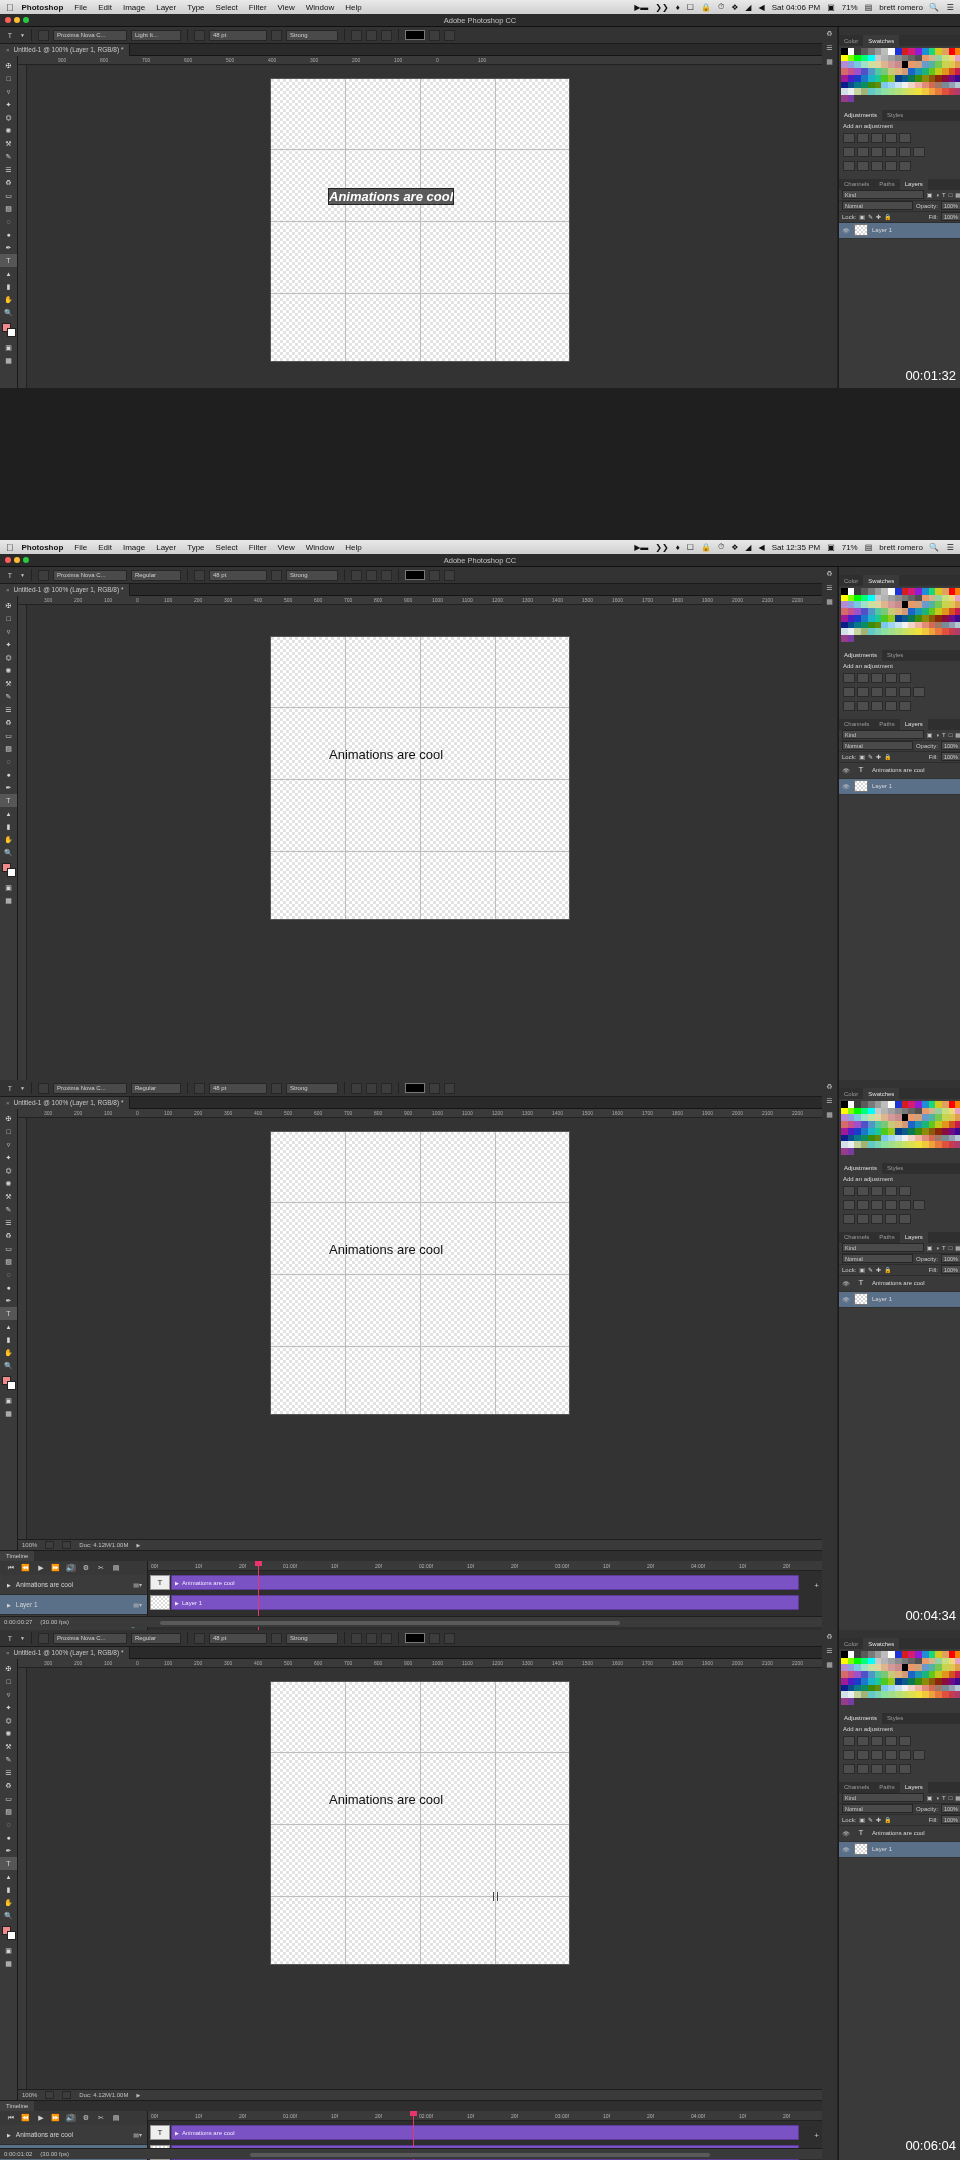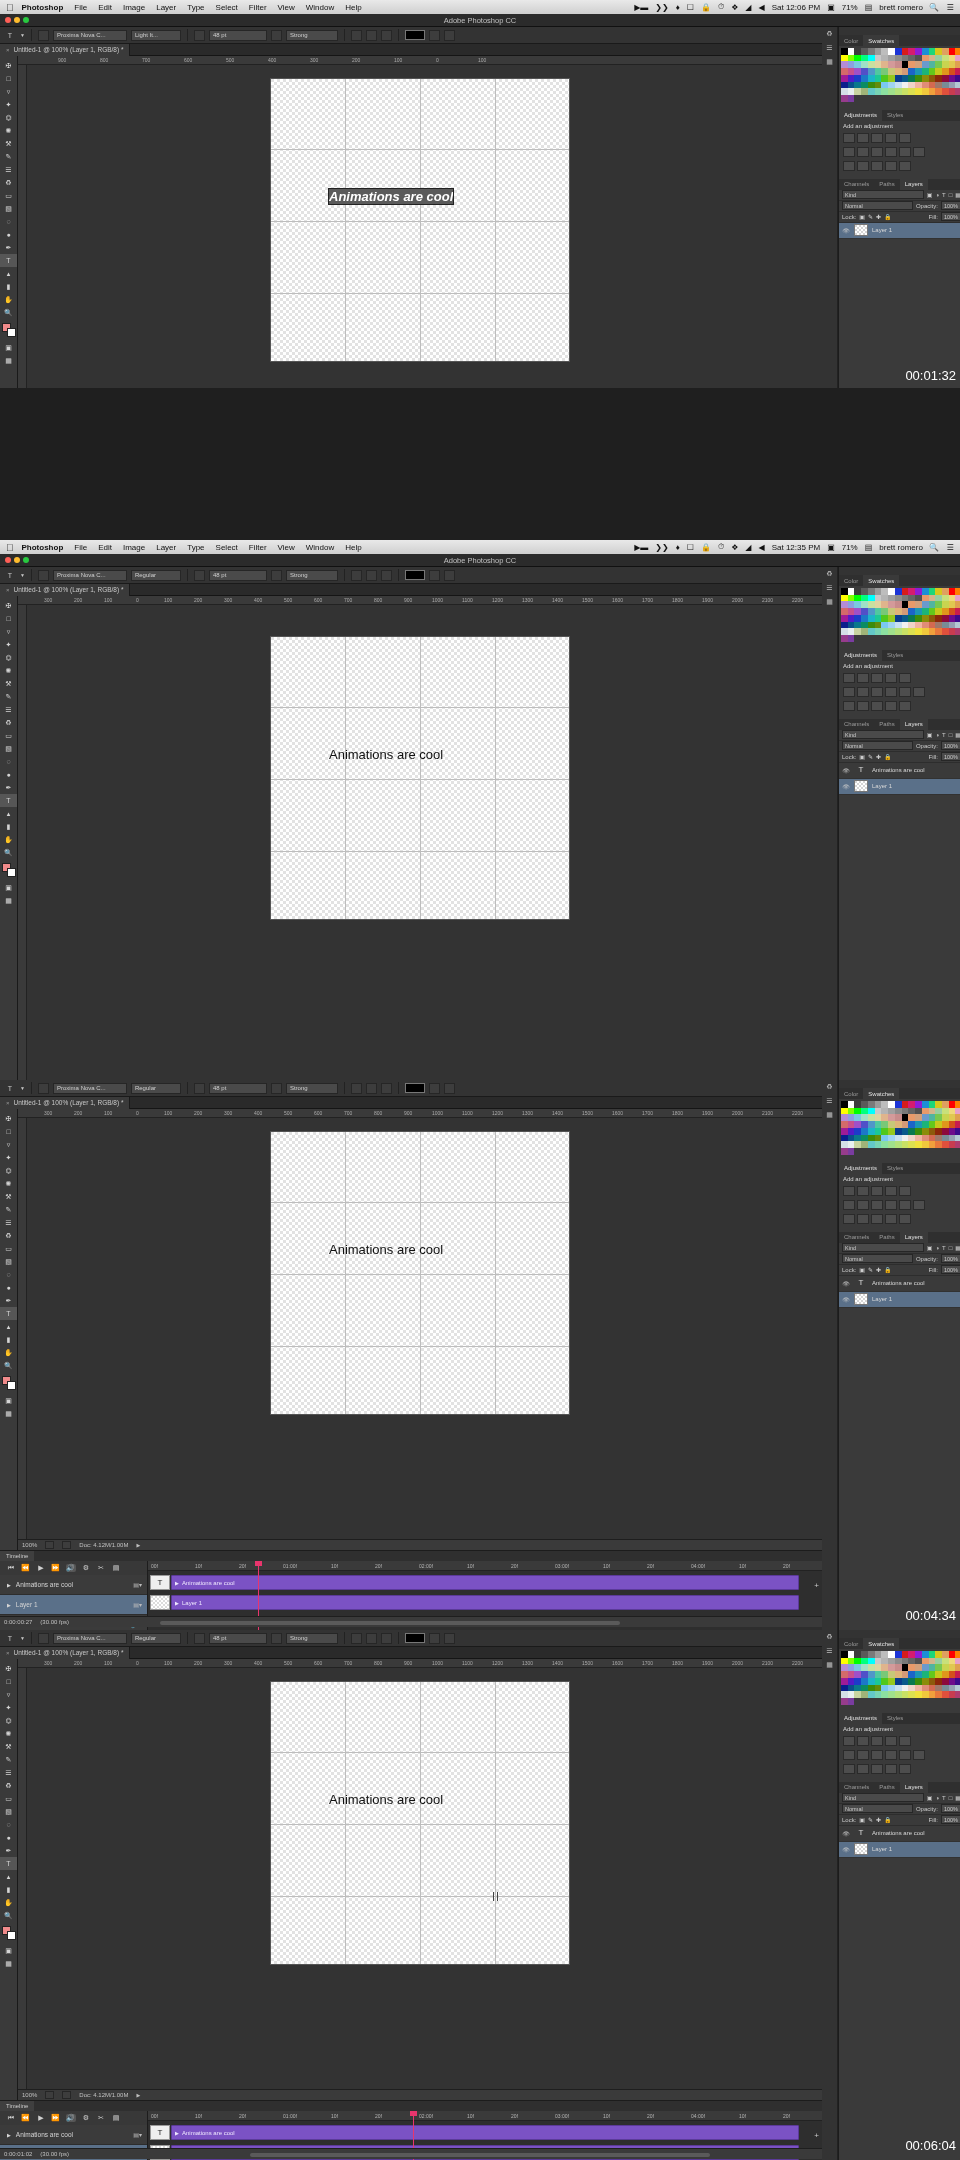--- a/index.html
+++ b/index.html
@@ -171,21 +171,21 @@
     <span class="spacer"></span>
     <span class="st">▶▬</span>
     <span class="st">❯❯</span>
     <span class="st">♦</span>
     <span class="st">☐</span>
     <span class="st">🔒</span>
     <span class="st">⏱</span>
     <span class="st">❖</span>
     <span class="st">◢</span>
     <span class="st">◀</span>
-    <span class="st">Sat 12:06 PM</span>
+    <span class="st">Sat 04:06 PM</span>
     <span class="st">▣</span>
     <span class="st">71%</span>
     <span class="st">▤</span>
     <span class="st">brett romero</span>
     <span class="st">🔍</span>
     <span class="st">☰</span>
   </div>
 
   <div class="pstitle" style="top:14px;">
     <span class="lights">

